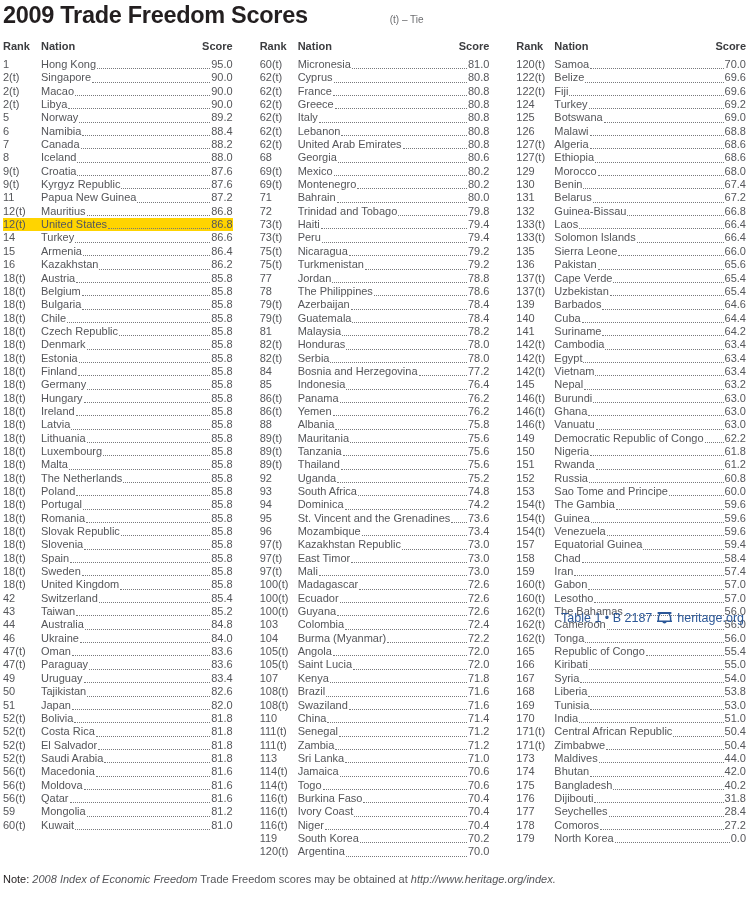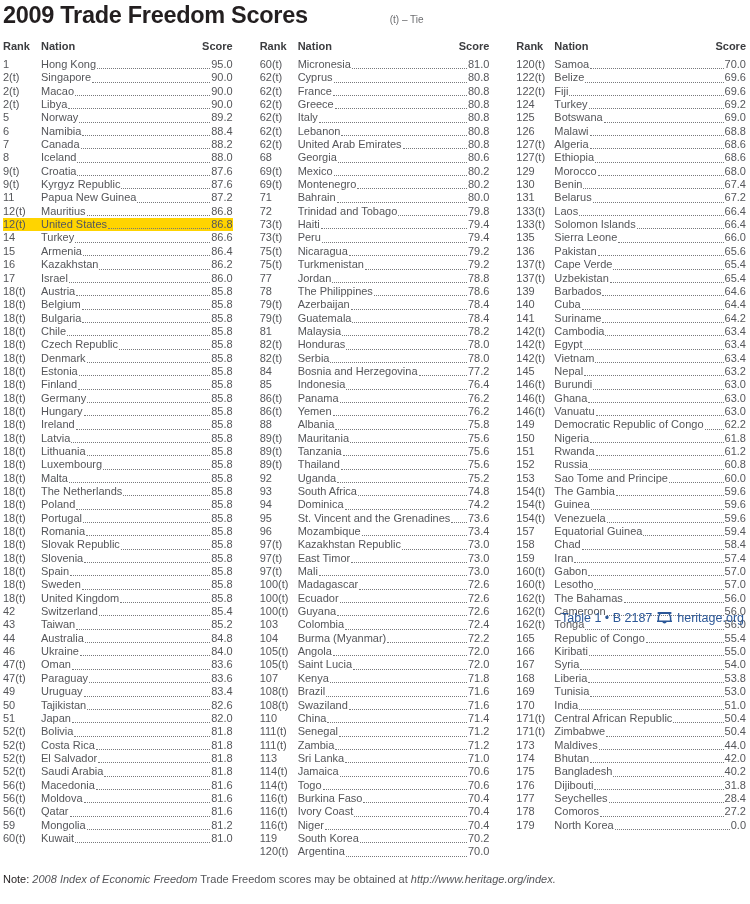--- a/index.html
+++ b/index.html
@@ -167,26 +167,20 @@
             <span class="leader"></span>
             <span class="score">86.4</span>
           </div>
           <div class="row">
             <span class="rank">16</span>
             <span class="nation">Kazakhstan</span>
             <span class="leader"></span>
             <span class="score">86.2</span>
           </div>
           <div class="row">
-            <span class="rank">17</span>
-            <span class="nation">Israel</span>
-            <span class="leader"></span>
-            <span class="score">86.0</span>
-          </div>
-          <div class="row">
             <span class="rank">18(t)</span>
             <span class="nation">Austria</span>
             <span class="leader"></span>
             <span class="score">85.8</span>
           </div>
           <div class="row">
             <span class="rank">18(t)</span>
             <span class="nation">Belgium</span>
             <span class="leader"></span>
             <span class="score">85.8</span>
@@ -871,20 +865,26 @@
             <span class="leader"></span>
             <span class="score">67.4</span>
           </div>
           <div class="row">
             <span class="rank">131</span>
             <span class="nation">Belarus</span>
             <span class="leader"></span>
             <span class="score">67.2</span>
           </div>
           <div class="row">
+            <span class="rank">132</span>
+            <span class="nation">Guinea-Bissau</span>
+            <span class="leader"></span>
+            <span class="score">66.8</span>
+          </div>
+          <div class="row">
             <span class="rank">133(t)</span>
             <span class="nation">Laos</span>
             <span class="leader"></span>
             <span class="score">66.4</span>
           </div>
           <div class="row">
             <span class="rank">133(t)</span>
             <span class="nation">Solomon Islands</span>
             <span class="leader"></span>
             <span class="score">66.4</span>

